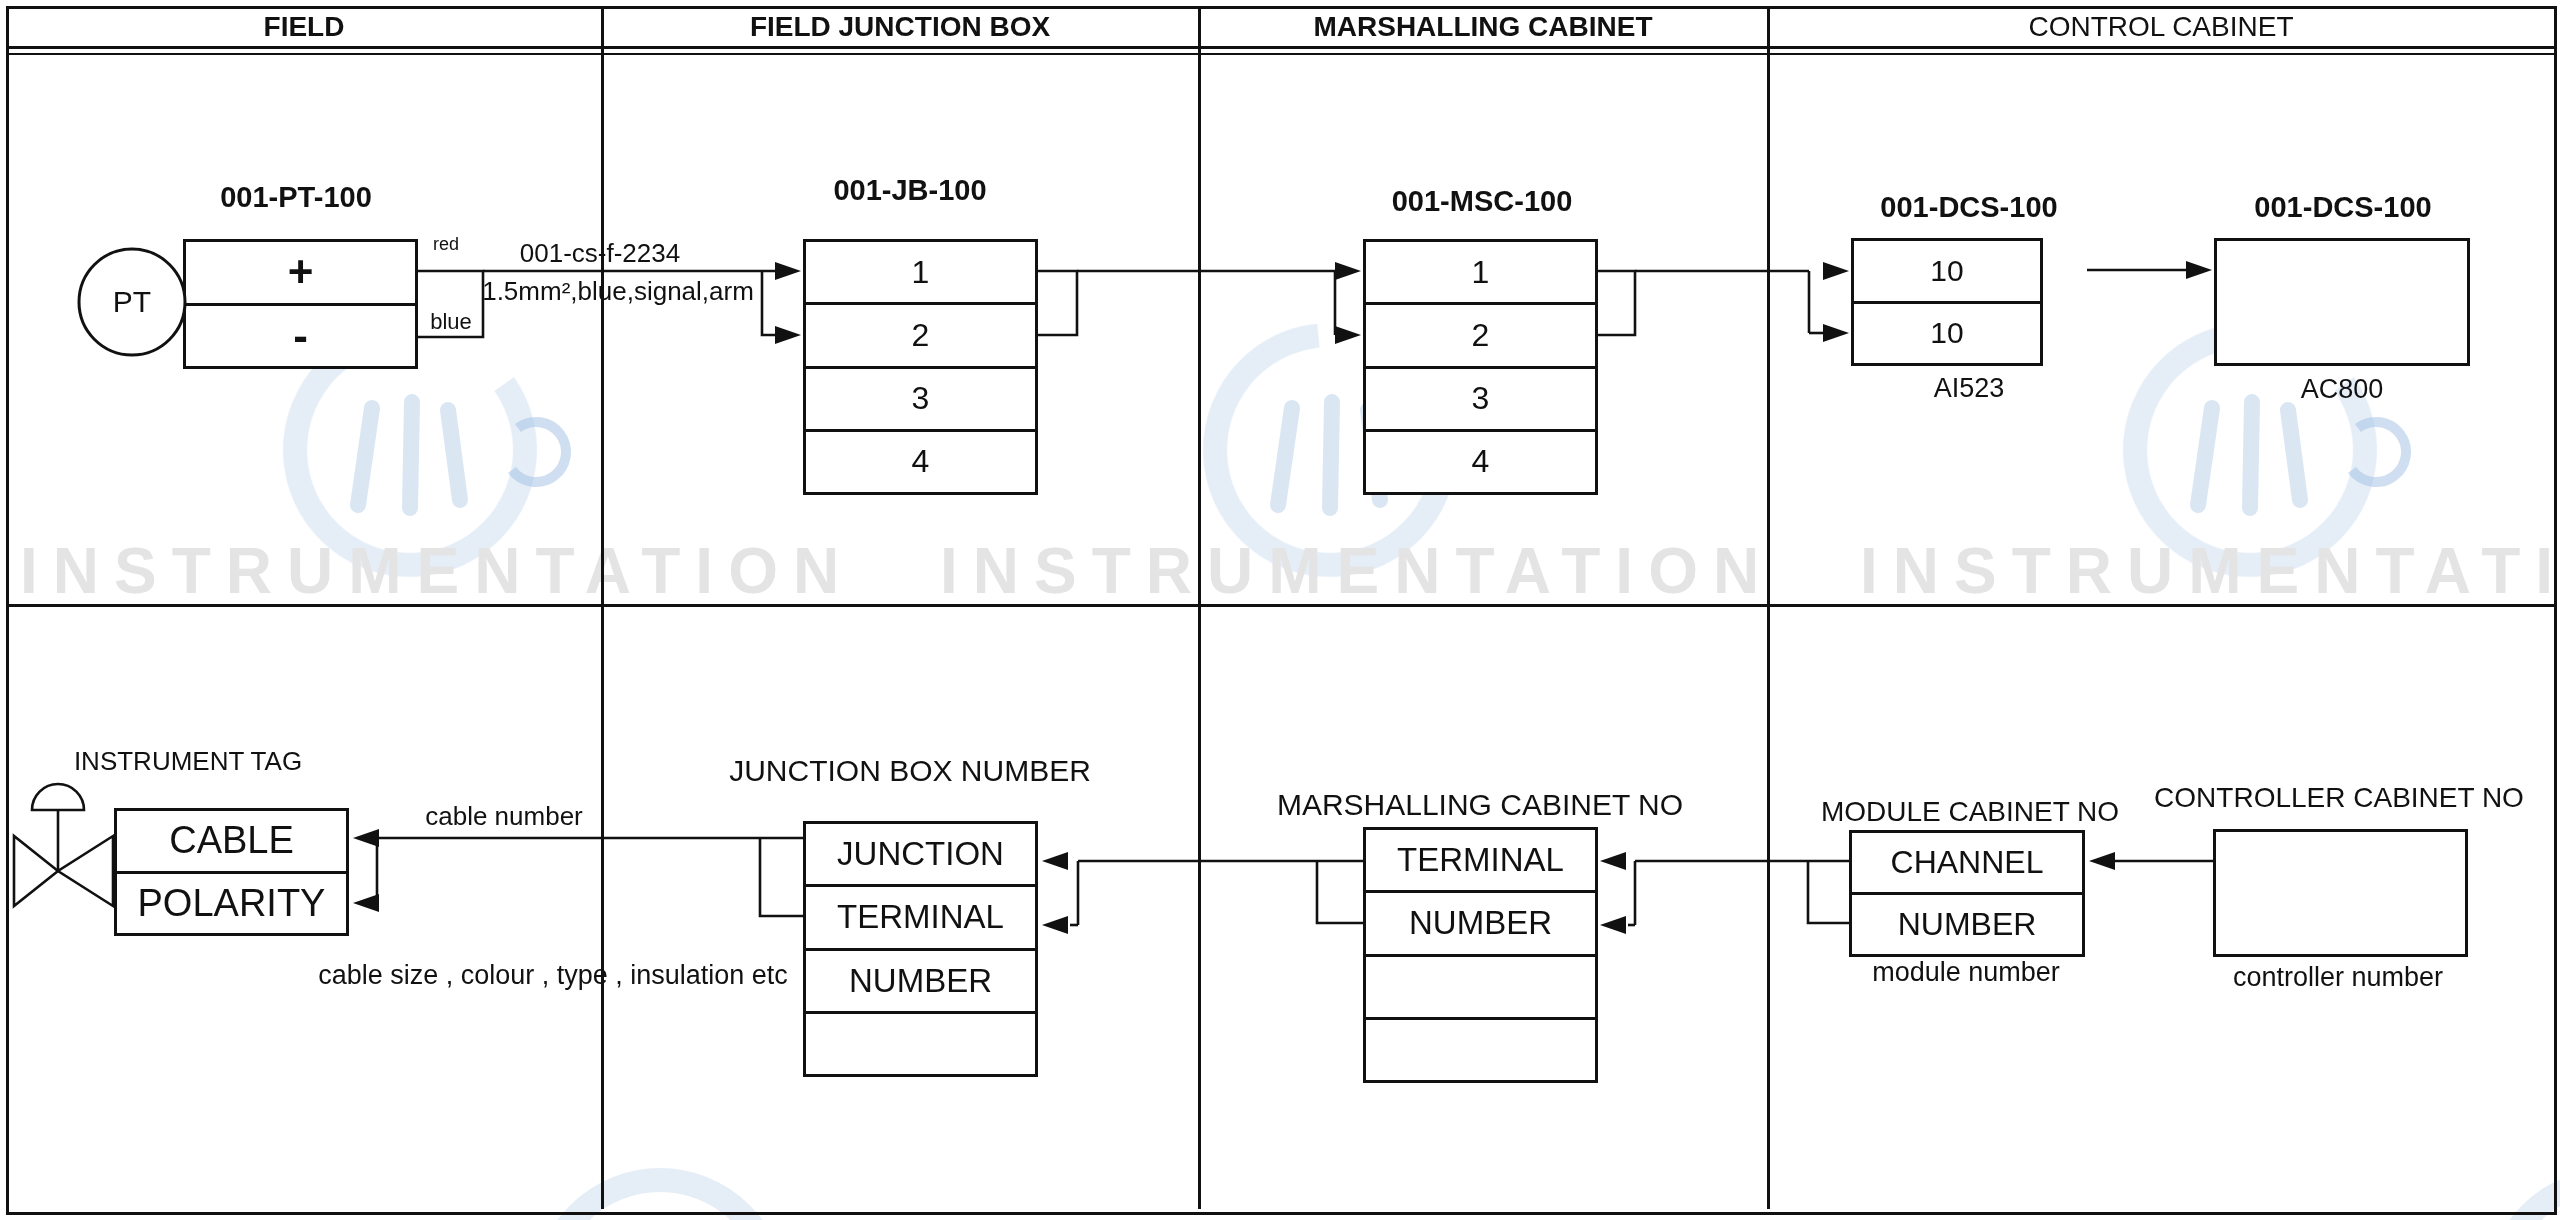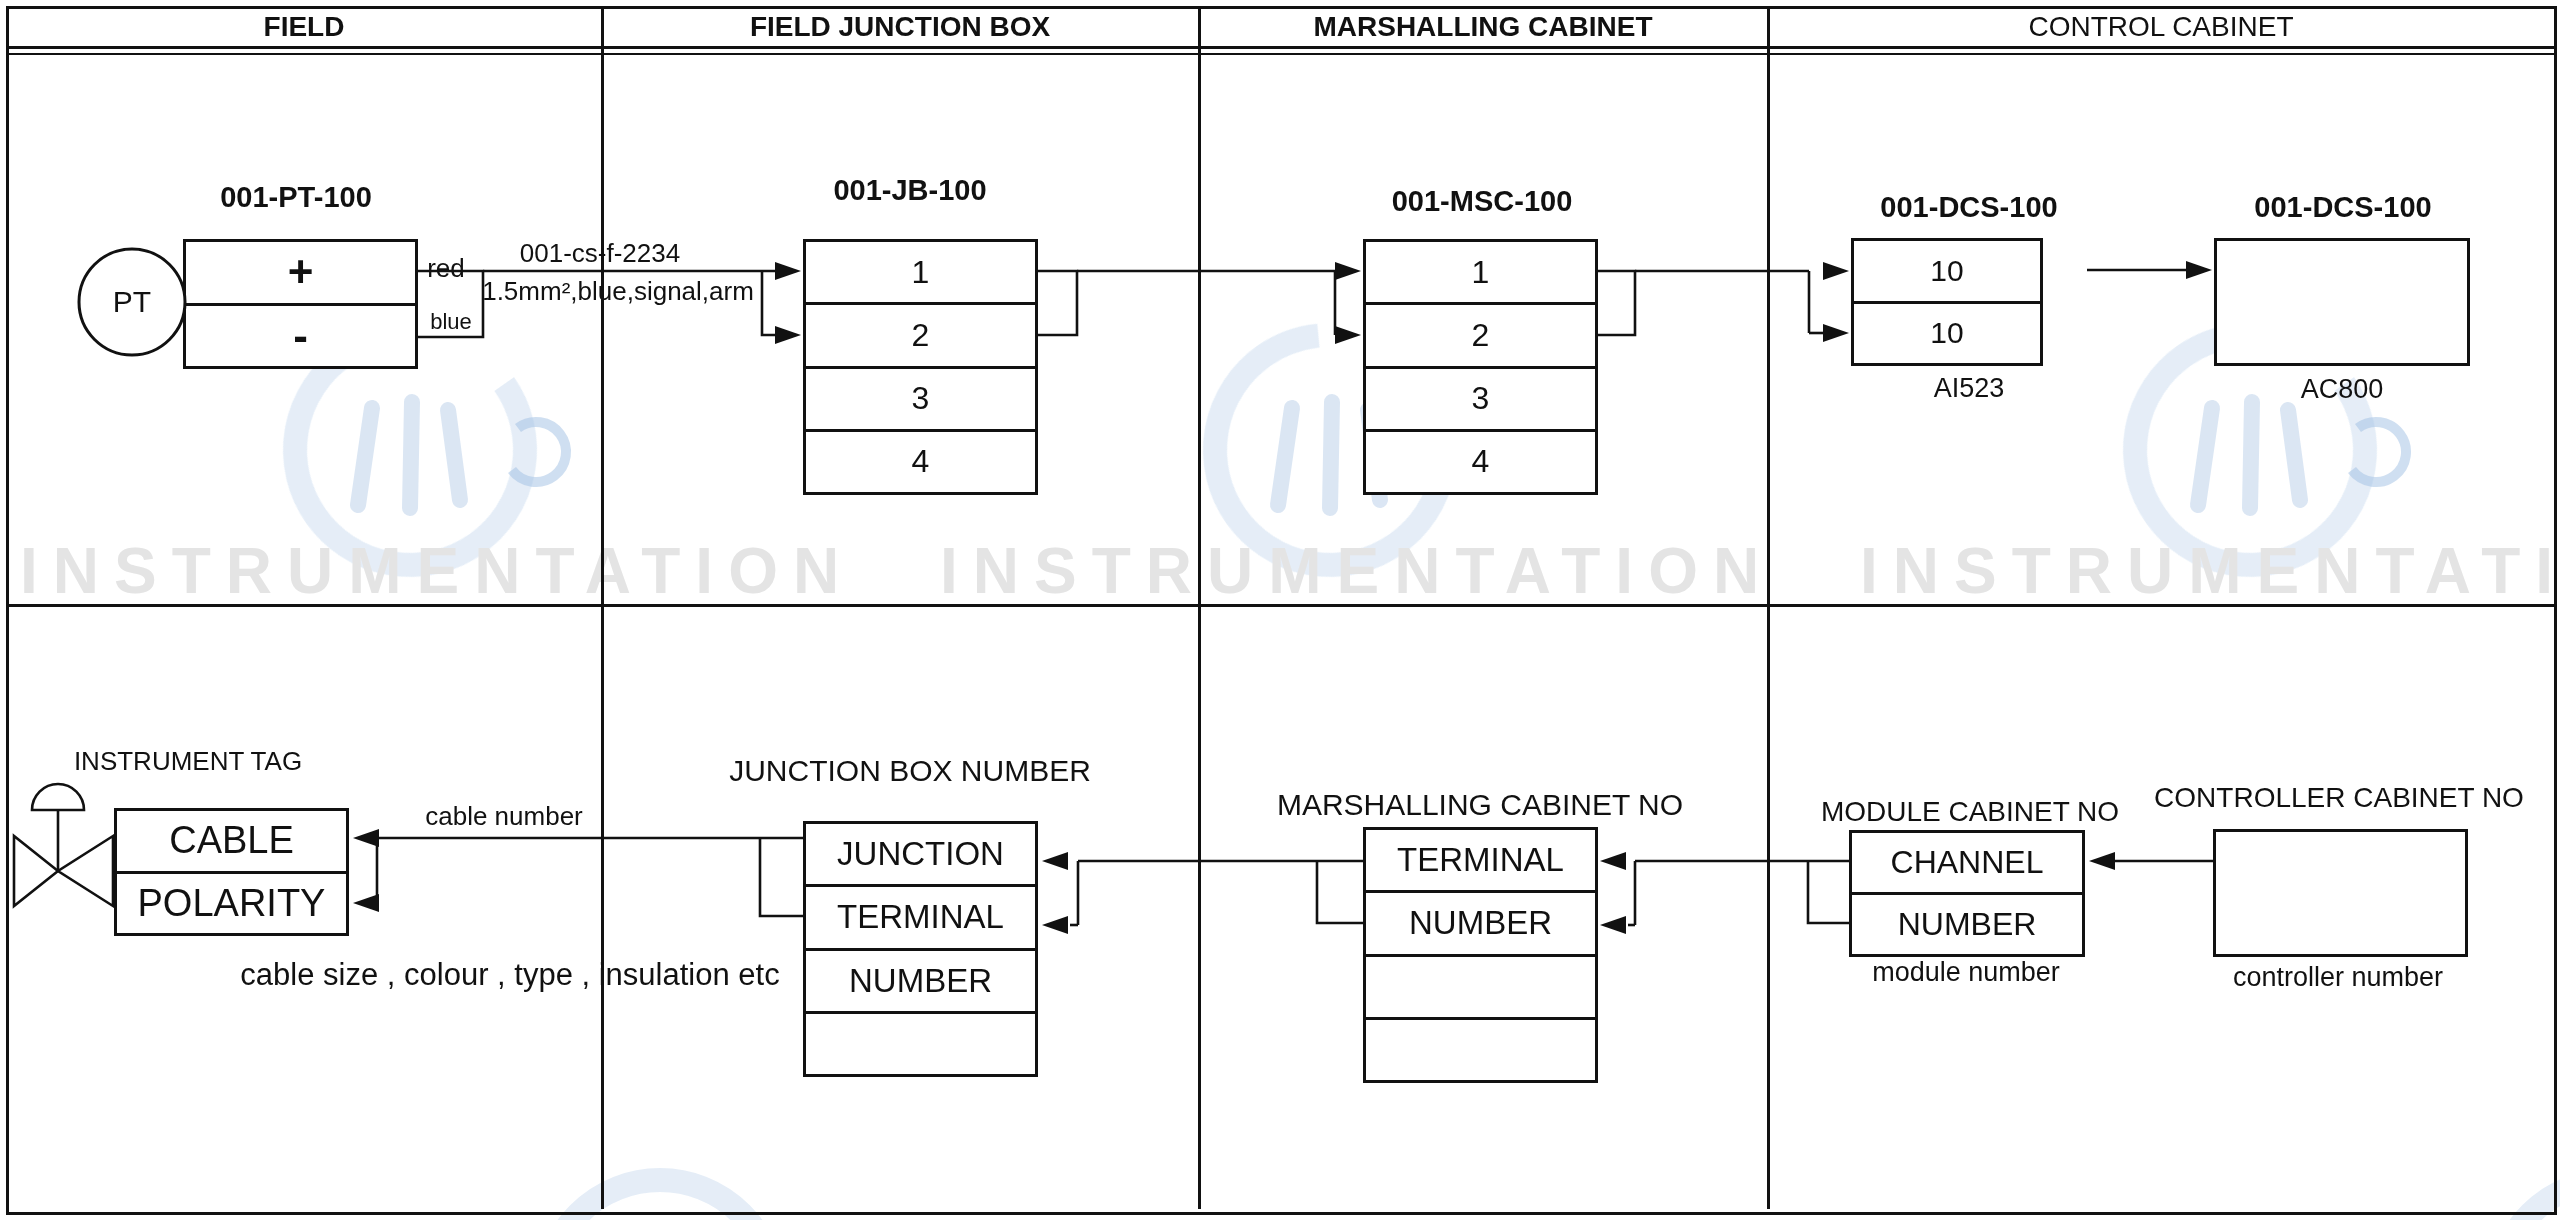--- a/index.html
+++ b/index.html
@@ -84,21 +84,21 @@
 
   <div class="tbox" style="left:1851px;top:238px;width:192px;height:128px">
     <div class="trow" style="font-size:30px">10</div>
     <div class="trow" style="font-size:30px">10</div>
   </div>
 
   <div class="tbox" style="left:2214px;top:238px;width:256px;height:128px"></div>
 
   <div class="lbl" style="left:296px;top:197px;font-size:29px;font-weight:bold">001-PT-100</div>
   <div class="lbl" style="left:132px;top:302px;font-size:30px">PT</div>
-  <div class="lbl" style="left:446px;top:268px;font-size:26px">red</div>
+  <div class="lbl" style="left:446px;top:244px;font-size:18px">red</div>
   <div class="lbl" style="left:451px;top:322px;font-size:22px">blue</div>
   <div class="lbl" style="left:600px;top:253px;font-size:26px">001-cs-f-2234</div>
   <div class="lbl" style="left:618px;top:291px;font-size:26px">1.5mm²,blue,signal,arm</div>
   <div class="lbl" style="left:910px;top:190px;font-size:29px;font-weight:bold">001-JB-100</div>
   <div class="lbl" style="left:1482px;top:201px;font-size:29px;font-weight:bold">001-MSC-100</div>
   <div class="lbl" style="left:1969px;top:207px;font-size:29px;font-weight:bold">001-DCS-100</div>
   <div class="lbl" style="left:2343px;top:207px;font-size:29px;font-weight:bold">001-DCS-100</div>
   <div class="lbl" style="left:1969px;top:388px;font-size:27px">AI523</div>
   <div class="lbl" style="left:2342px;top:389px;font-size:27px">AC800</div>
 
@@ -123,21 +123,21 @@
 
   <div class="tbox" style="left:1849px;top:830px;width:236px;height:127px">
     <div class="trow" style="font-size:32px">CHANNEL</div>
     <div class="trow" style="font-size:32px">NUMBER</div>
   </div>
 
   <div class="tbox" style="left:2213px;top:829px;width:255px;height:128px"></div>
 
   <div class="lbl" style="left:188px;top:761px;font-size:26px">INSTRUMENT TAG</div>
   <div class="lbl" style="left:504px;top:816px;font-size:26px">cable number</div>
-  <div class="lbl" style="left:510px;top:975px;font-size:31px">cable size , colour , type , insulation etc</div>
+  <div class="lbl" style="left:553px;top:975px;font-size:27px">cable size , colour , type , insulation etc</div>
   <div class="lbl" style="left:910px;top:771px;font-size:30px">JUNCTION BOX NUMBER</div>
   <div class="lbl" style="left:1480px;top:805px;font-size:30px">MARSHALLING CABINET NO</div>
   <div class="lbl" style="left:1970px;top:812px;font-size:28px">MODULE CABINET NO</div>
   <div class="lbl" style="left:2339px;top:798px;font-size:28px">CONTROLLER CABINET NO</div>
   <div class="lbl" style="left:1966px;top:972px;font-size:27px">module number</div>
   <div class="lbl" style="left:2338px;top:977px;font-size:27px">controller number</div>
 
   <svg width="2560" height="1220" viewBox="0 0 2560 1220">
     <g stroke="#111" stroke-width="2.6" fill="none">
 

